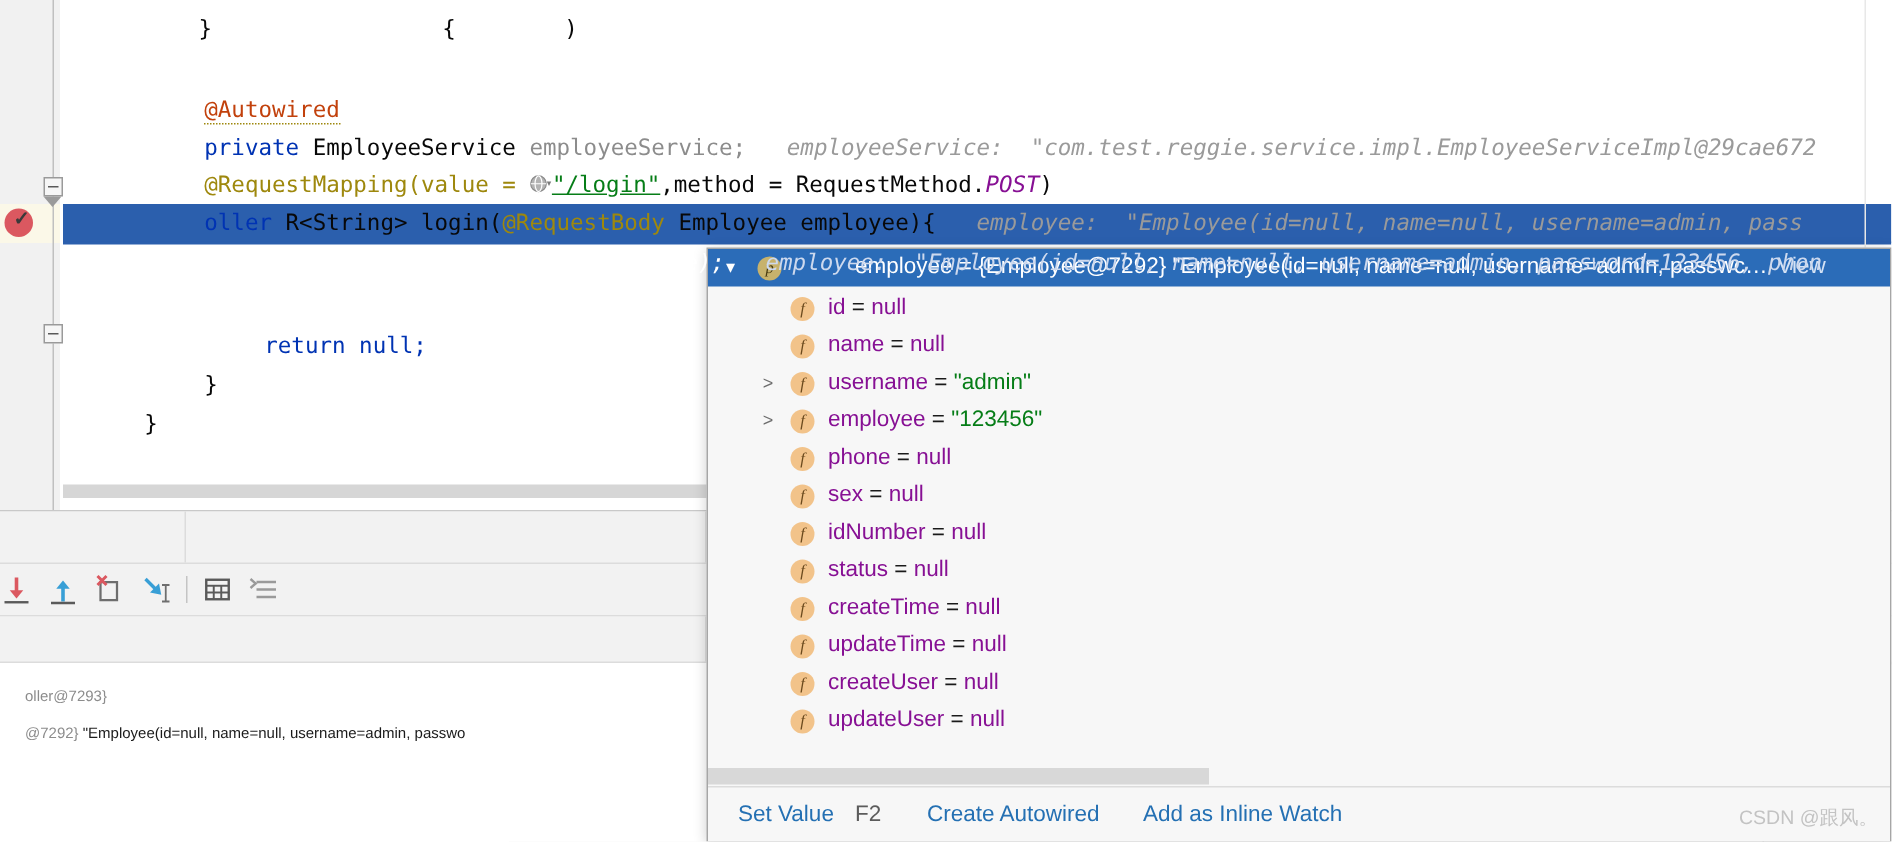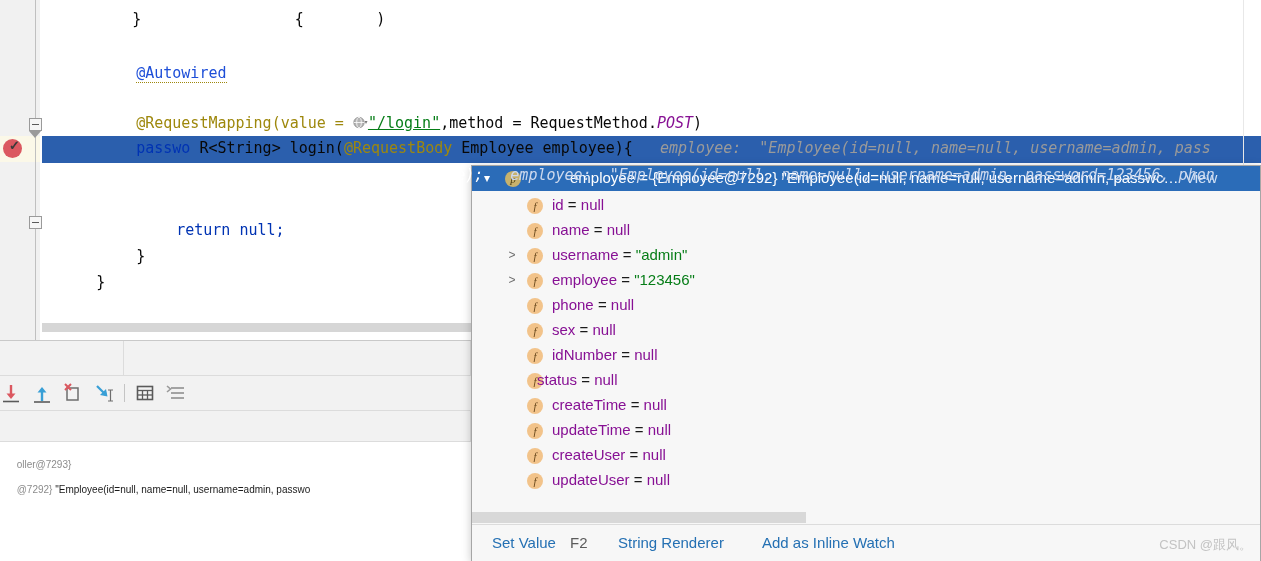--- a/index.html
+++ b/index.html
@@ -62,21 +62,21 @@
   .cl{position:absolute;left:0;height:25.5px;white-space:pre;}
   .hl-line{
     position:absolute;left:0;top:136px;width:1219px;height:26px;background:#2b5fad;
   }
   .hl-underline{
     position:absolute;left:0;top:161px;width:1219px;height:2px;background:#2b5fad;
   }
 
   .k{color:#0033b3;}           
   .ann{color:#9e880d;}         
-  .ann-u{color:#1d4ed8;border-bottom:1px dotted #9e880d;}
+  .ann-u{color:#c2410c;border-bottom:1px dotted #9e880d;}
   .pl{color:#080808;}          
   .gry{color:#8c8c8c;}
   .str-u{color:#067d17;text-decoration:underline;}
   .fld{color:#871094;font-style:italic;}
   .ital{font-style:italic;}
   .hint{color:#9a9a9a;font-style:italic;}
   .hint-on-sel{color:#cdd9ee;font-style:italic;}
   .sel-txt{color:#ffffff;}
   .globe{
     display:inline-block;width:15px;height:15px;vertical-align:-2px;position:relative;
@@ -215,34 +215,37 @@
     <div class="cl" style="top:-19px;left:0px;">
       <span class="pl">    }                 {        )</span>
     </div>
 
     
     <div class="cl" style="top:35px;left:40px;">
       <span class="ann-u">@Autowired</span>
     </div>
 
     
+    <div class="cl" style="top:60px;left:40px;">
+      <span class="k">private</span><span class="pl"> </span><span class="pl">EmployeeService</span><span class="pl"> </span><span class="gry">employeeService;</span><span class="pl">   </span><span class="hint">employeeService:  "com.test.reggie.service.impl.EmployeeServiceImpl@29cae672</span>
+    </div>
 
     
     <div class="cl" style="top:85px;left:40px;">
       <span class="ann">@RequestMapping(value = </span><span class="globe"><svg width="15" height="15" viewBox="0 0 15 15">
             <circle cx="6" cy="7.5" r="5.2" fill="#b3b3b3" stroke="#8a8a8a" stroke-width="0.8"></circle>
             <ellipse cx="6" cy="7.5" rx="2.3" ry="5.2" fill="none" stroke="#ffffff" stroke-width="0.8"></ellipse>
             <line x1="0.8" y1="7.5" x2="11.2" y2="7.5" stroke="#ffffff" stroke-width="0.8"></line>
             <path d="M11.5 6 L14.5 6 L13 9 Z" fill="#7a7a7a"></path>
           </svg></span><span class="str-u">"/login"</span><span class="pl">,method = RequestMethod.</span><span class="fld">POST</span><span class="pl">)</span>
     </div>
 
     
     <div class="cl" style="top:110px;left:40px;">
-      <span class="k">passwo</span><span class="pl"> </span><span class="pl">R&lt;String&gt;</span><span class="pl"> </span><span class="pl">login(</span><span class="ann">@RequestBody</span><span class="pl"> Employee employee){</span><span class="pl">   </span><span class="hint">employee:  "Employee(id=null, name=null, username=admin, pass</span>
+      <span class="k">oller</span><span class="pl"> </span><span class="pl">R&lt;String&gt;</span><span class="pl"> </span><span class="pl">login(</span><span class="ann">@RequestBody</span><span class="pl"> Employee employee){</span><span class="pl">   </span><span class="hint">employee:  "Employee(id=null, name=null, username=admin, pass</span>
     </div>
 
     
     <div class="cl" style="top:137px;left:80px;z-index:3;">
       <span class="sel-txt ital">log.info("employee-&gt;{}",employee);</span><span class="pl">   </span><span class="hint-on-sel">employee:  "Employee(id=null, name=null, username=admin, password=123456, phon</span>
     </div>
 
     
     <div class="cl" style="top:192px;left:80px;">
       <span class="k">return null;</span>
@@ -395,21 +398,21 @@
 
     <div class="pop-row" style="top:177px;">
       <span class="pop-arrow" style="left:33px;"></span>
       <span class="pop-icon" style="left:55px;">f</span>
       <span class="pop-label" style="left:80px;"><span class="nm">idNumber</span><span class="eq"> = </span><span class="nul">null</span></span>
     </div>
 
     <div class="pop-row" style="top:202px;">
       <span class="pop-arrow" style="left:33px;"></span>
       <span class="pop-icon" style="left:55px;">f</span>
-      <span class="pop-label" style="left:65px;"><span class="nm">status</span><span class="eq"> = </span><span class="nul">null</span></span>
+      <span class="pop-label" style="left:80px;"><span class="nm">status</span><span class="eq"> = </span><span class="nul">null</span></span>
     </div>
 
     <div class="pop-row" style="top:227px;">
       <span class="pop-arrow" style="left:33px;"></span>
       <span class="pop-icon" style="left:55px;">f</span>
       <span class="pop-label" style="left:80px;"><span class="nm">createTime</span><span class="eq"> = </span><span class="nul">null</span></span>
     </div>
 
     <div class="pop-row" style="top:252px;">
       <span class="pop-arrow" style="left:33px;"></span>
@@ -430,17 +433,17 @@
     </div>
   </div>
 
   <div class="pop-hscroll">
     <div class="thumb"></div>
   </div>
 
   <div class="pop-footer">
     <span class="pf-link" style="left:20px;">Set Value</span>
     <span class="pf-key" style="left:98px;">F2</span>
-    <span class="pf-link" style="left:146px;">String Renderer</span>
+    <span class="pf-link" style="left:146px;">Create Autowired</span>
     <span class="pf-link" style="left:290px;">Add as Inline Watch</span>
     <span class="watermark">CSDN @跟风。</span>
   </div>
 </div>
 
 </body></html>

